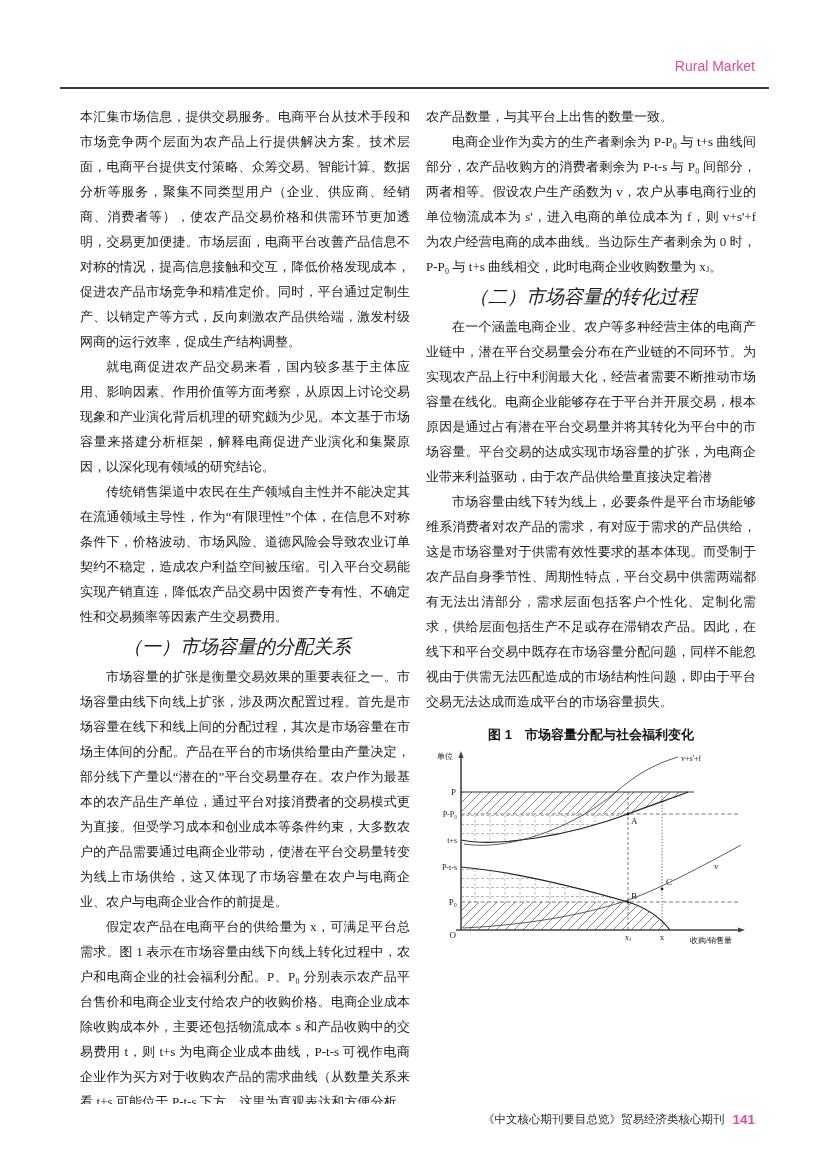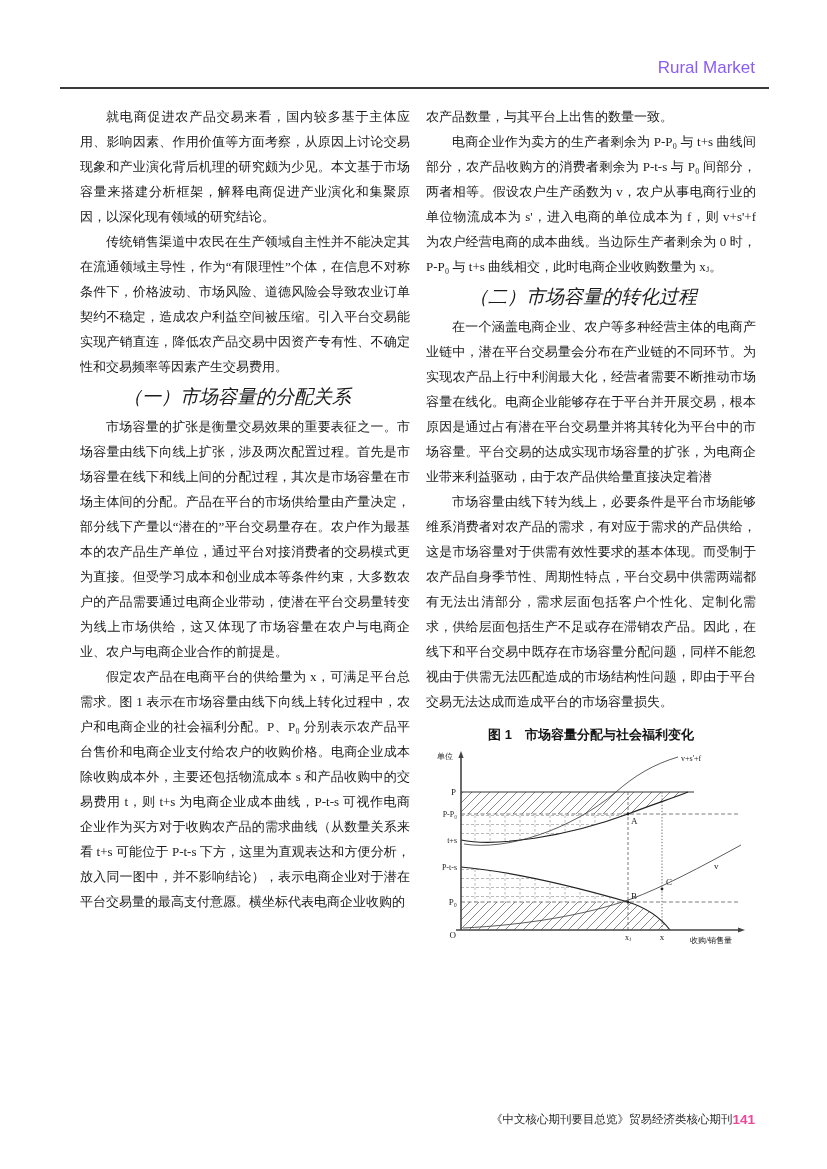--- a/index.html
+++ b/index.html
@@ -9,21 +9,21 @@
     margin:0 auto;
     background:#ffffff;
     font-family:"Liberation Serif","DejaVu Serif",serif;
     color:#1b1b1b;
     overflow:hidden;
   }
   
   .journal-name{
     position:absolute;top:58px;right:72px;
     font-family:"Liberation Sans","DejaVu Sans",sans-serif;
-    font-size:17px;color:#8b5cf6;
+    font-size:14px;color:#ec4899;
   }
   .header-rule{
     position:absolute;top:87px;left:60px;right:58px;
     border-bottom:2px solid #3a3a3a;height:0;
   }
   
   .columns{
     position:absolute;top:104px;left:80px;
     width:676px;height:1000px;
     display:flex;gap:16px;
@@ -55,35 +55,36 @@
   .figure-chart{display:block;margin:0 auto;}
   .figure-chart text{
     font-family:"Liberation Serif","DejaVu Serif",serif;
     fill:#222;
   }
   
   .page-footer{
     position:absolute;bottom:42px;right:72px;
     font-family:"Liberation Sans","DejaVu Sans",sans-serif;
     font-size:11.5px;color:#2a2a2a;
-    display:flex;align-items:flex-end;gap:0;
+    display:flex;align-items:flex-end;gap:8px;
   }
   .page-number{font-size:13.5px;font-weight:bold;color:#ec4899;}
 </style>
 </head>
 <body>
 
 <div class="page">
 
   <div class="journal-name">Rural Market</div>
   <div class="header-rule"></div>
 
   <div class="columns">
 
     <section class="col">
+      <p>本汇集市场信息，提供交易服务。电商平台从技术手段和市场竞争两个层面为农产品上行提供解决方案。技术层面，电商平台提供支付策略、众筹交易、智能计算、数据分析等服务，聚集不同类型用户（企业、供应商、经销商、消费者等），使农产品交易价格和供需环节更加透明，交易更加便捷。市场层面，电商平台改善产品信息不对称的情况，提高信息接触和交互，降低价格发现成本，促进农产品市场竞争和精准定价。同时，平台通过定制生产、以销定产等方式，反向刺激农产品供给端，激发村级网商的运行效率，促成生产结构调整。</p>
       <p class="indent">就电商促进农产品交易来看，国内较多基于主体应用、影响因素、作用价值等方面考察，从原因上讨论交易现象和产业演化背后机理的研究颇为少见。本文基于市场容量来搭建分析框架，解释电商促进产业演化和集聚原因，以深化现有领域的研究结论。</p>
       <p class="indent">传统销售渠道中农民在生产领域自主性并不能决定其在流通领域主导性，作为“有限理性”个体，在信息不对称条件下，价格波动、市场风险、道德风险会导致农业订单契约不稳定，造成农户利益空间被压缩。引入平台交易能实现产销直连，降低农产品交易中因资产专有性、不确定性和交易频率等因素产生交易费用。</p>
       <h3 class="subsection-heading">（一）市场容量的分配关系</h3>
       <p class="indent">市场容量的扩张是衡量交易效果的重要表征之一。市场容量由线下向线上扩张，涉及两次配置过程。首先是市场容量在线下和线上间的分配过程，其次是市场容量在市场主体间的分配。产品在平台的市场供给量由产量决定，部分线下产量以“潜在的”平台交易量存在。农户作为最基本的农产品生产单位，通过平台对接消费者的交易模式更为直接。但受学习成本和创业成本等条件约束，大多数农户的产品需要通过电商企业带动，使潜在平台交易量转变为线上市场供给，这又体现了市场容量在农户与电商企业、农户与电商企业合作的前提是。</p>
       <p class="indent">假定农产品在电商平台的供给量为 x，可满足平台总需求。图 1 表示在市场容量由线下向线上转化过程中，农户和电商企业的社会福利分配。P、P₀ 分别表示农产品平台售价和电商企业支付给农户的收购价格。电商企业成本除收购成本外，主要还包括物流成本 s 和产品收购中的交易费用 t，则 t+s 为电商企业成本曲线，P-t-s 可视作电商企业作为买方对于收购农产品的需求曲线（从数量关系来看 t+s 可能位于 P-t-s 下方，这里为直观表达和方便分析，放入同一图中，并不影响结论），表示电商企业对于潜在平台交易量的最高支付意愿。横坐标代表电商企业收购的</p>
     </section>
 
     <section class="col">
       <p>农产品数量，与其平台上出售的数量一致。</p>
       <p class="indent">电商企业作为卖方的生产者剩余为 P-P₀ 与 t+s 曲线间部分，农产品收购方的消费者剩余为 P-t-s 与 P₀ 间部分，两者相等。假设农户生产函数为 v，农户从事电商行业的单位物流成本为 s'，进入电商的单位成本为 f，则 v+s'+f 为农户经营电商的成本曲线。当边际生产者剩余为 0 时，P-P₀ 与 t+s 曲线相交，此时电商企业收购数量为 xⱼ。</p>

